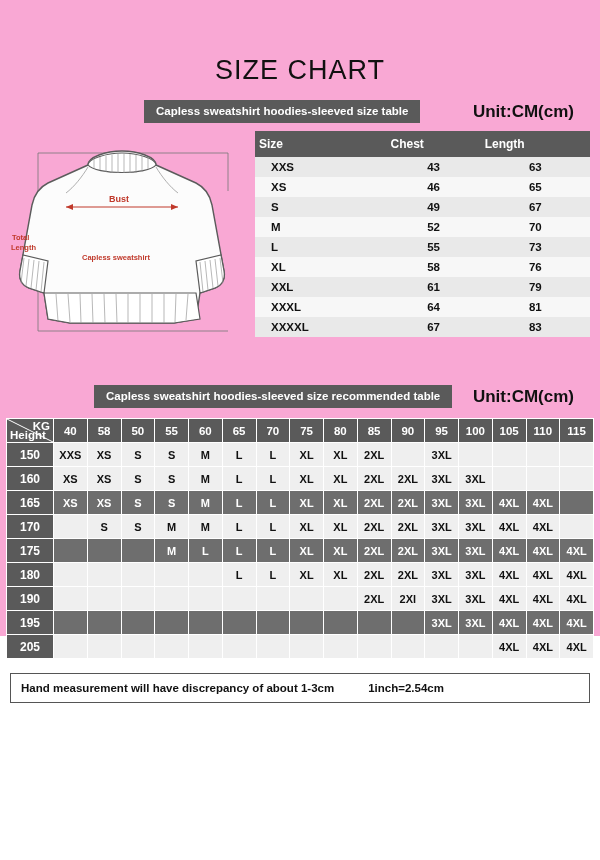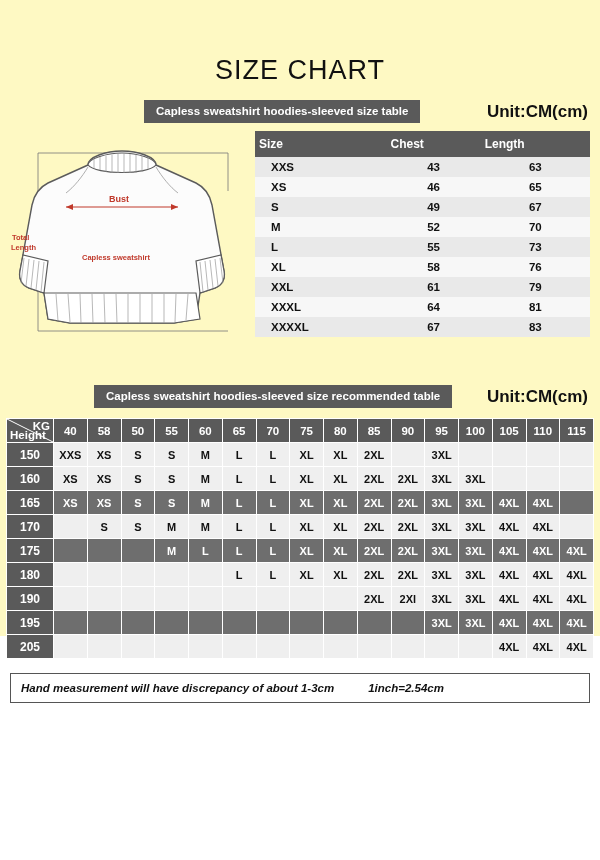--- a/index.html
+++ b/index.html
@@ -12,40 +12,41 @@
     height: 860px;
     font-family: "Liberation Sans", sans-serif;
     color: #111;
     position: relative;
     overflow: hidden;
   }
   .page {
     width: 600px;
     height: 636px;
     position: relative;
-    background: #fef9c3;
+    background: #f9a8d4;
   }
 
   
   .title {
     text-align: center;
     font-size: 27px;
     letter-spacing: 1px;
     font-weight: 400;
     color: #111;
     padding-top: 55px;
     margin: 0;
   }
 
   
   .banner-row {
     display: flex;
     align-items: center;
     margin-top: 14px;
     padding-left: 14px;
+    padding-right: 14px;
   }
   .banner {
     background: #5a5a5a;
     color: #ffffff;
     font-size: 11.5px;
     font-weight: bold;
     padding: 5px 12px 6px 12px;
     white-space: nowrap;
   }
   .banner.b1 { margin-left: 130px; }
@@ -160,21 +161,20 @@
 
   
   .note-box {
     margin: 14px 10px 0 10px;
     border: 1px solid #555;
     padding: 8px 10px;
     display: flex;
     align-items: center;
     font-size: 11.5px;
     font-weight: bold;
-    font-style: italic;
   }
   .note-box .inch {
     margin-left: 34px;
     font-weight: bold;
   }
 
   .label-red {
     fill: #c0392b;
     font-size: 9px;
     font-family: "Liberation Sans", sans-serif;

